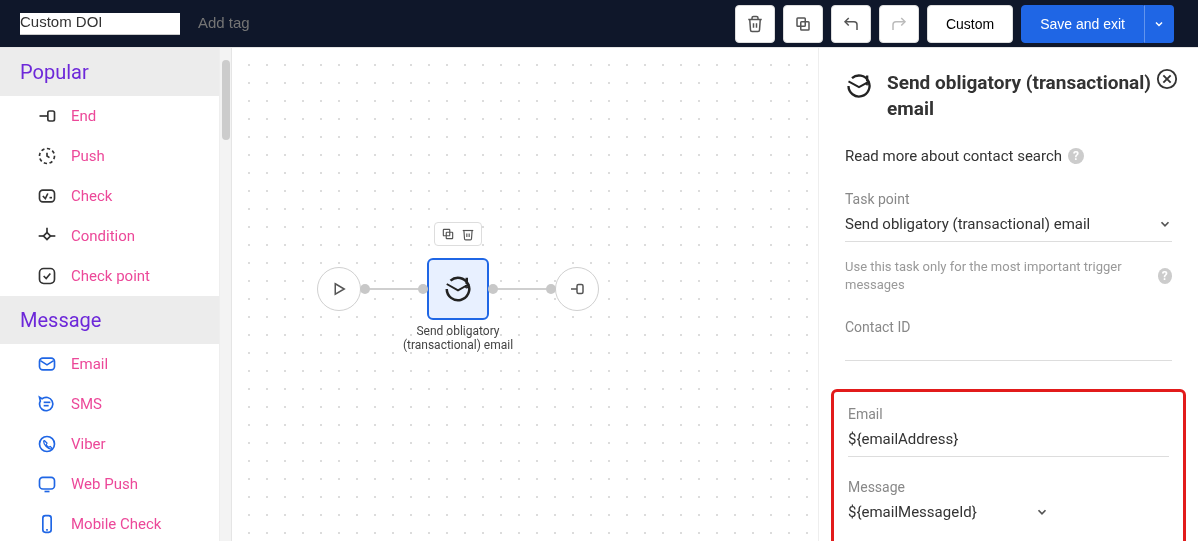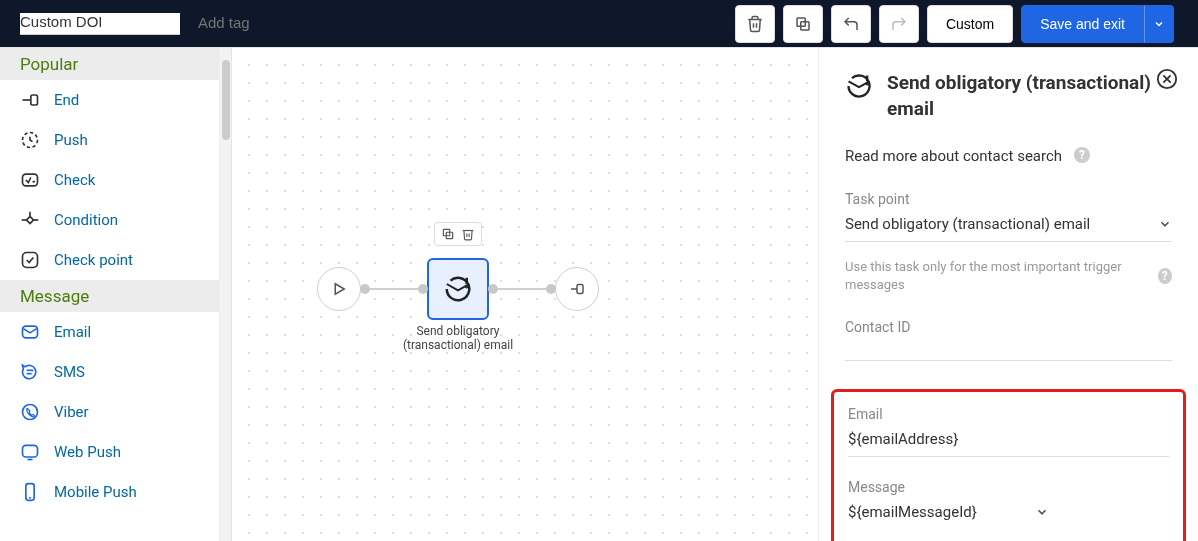--- a/index.html
+++ b/index.html
@@ -89,29 +89,29 @@
   .main { display: flex; height: calc(541px - 48px); }
   .sidebar {
     width: 220px;
     background: #fff;
     overflow-y: auto;
     border-right: 1px solid #eee;
     flex-shrink: 0;
   }
   .group-header {
     background: #ececec;
-    color: #4d7c0f;
-    font-size: 17px;
-    padding: 6px 20px;
+    color: #6d28d9;
+    font-size: 20px;
+    padding: 12px 20px;
   }
   .sidebar-item {
     display: flex; align-items: center; gap: 14px;
-    padding: 10px 20px;
+    padding: 10px 37px;
     cursor: pointer;
-    color: #0369a1;
+    color: #ec4899;
     font-size: 15px;
   }
   .sidebar-item .icn {
     width: 20px; height: 20px;
     display: flex; align-items: center; justify-content: center;
     color: #333;
   }
   .sidebar-item .icn.blue { color: #1f66e5; }
 
   
@@ -202,21 +202,21 @@
   .panel-head { display: flex; align-items: flex-start; gap: 14px; }
   .panel-head .icn { width: 28px; height: 28px; flex-shrink: 0; margin-top: 2px;}
   .panel-title { font-size: 19px; font-weight: 700; line-height: 1.35; }
   .panel-close {
     position: absolute; top: 18px; right: 18px;
     width: 26px; height: 26px;
     cursor: pointer;
     display: flex; align-items: center; justify-content: center;
   }
   .panel-section { margin-top: 26px; }
-  .panel-desc { font-size: 15px; color: #333; display: flex; align-items: flex-start; gap: 12px; }
+  .panel-desc { font-size: 15px; color: #333; display: flex; align-items: center; gap: 6px; }
   .help-dot {
     width: 16px; height: 16px; border-radius: 50%;
     background: #ccc; color: #fff;
     font-size: 12px; font-weight: 700;
     display: inline-flex; align-items: center; justify-content: center;
   }
   .field-label { font-size: 14px; color: #888; margin-bottom: 4px; }
   .field-value {
     font-size: 15px; color: #333;
     border-bottom: 1px solid #ddd;
@@ -379,21 +379,21 @@
       </span>
       <span>Web Push</span>
     </div>
     <div class="sidebar-item">
       <span class="icn blue">
         <svg width="20" height="20" viewBox="0 0 24 24" fill="none" stroke="currentColor" stroke-width="2">
             <rect x="7" y="2" width="10" height="20" rx="3"></rect>
             <line x1="11" y1="19" x2="13" y2="19"></line>
           </svg>
       </span>
-      <span>Mobile Push</span>
+      <span>Mobile Check</span>
     </div>
   </div>
 
   <div class="canvas-outer">
     <div class="canvas-scroll-v">
       <div class="thumb"></div>
     </div>
     <div class="canvas">
       <div class="flow">
         <div class="node-circle">

